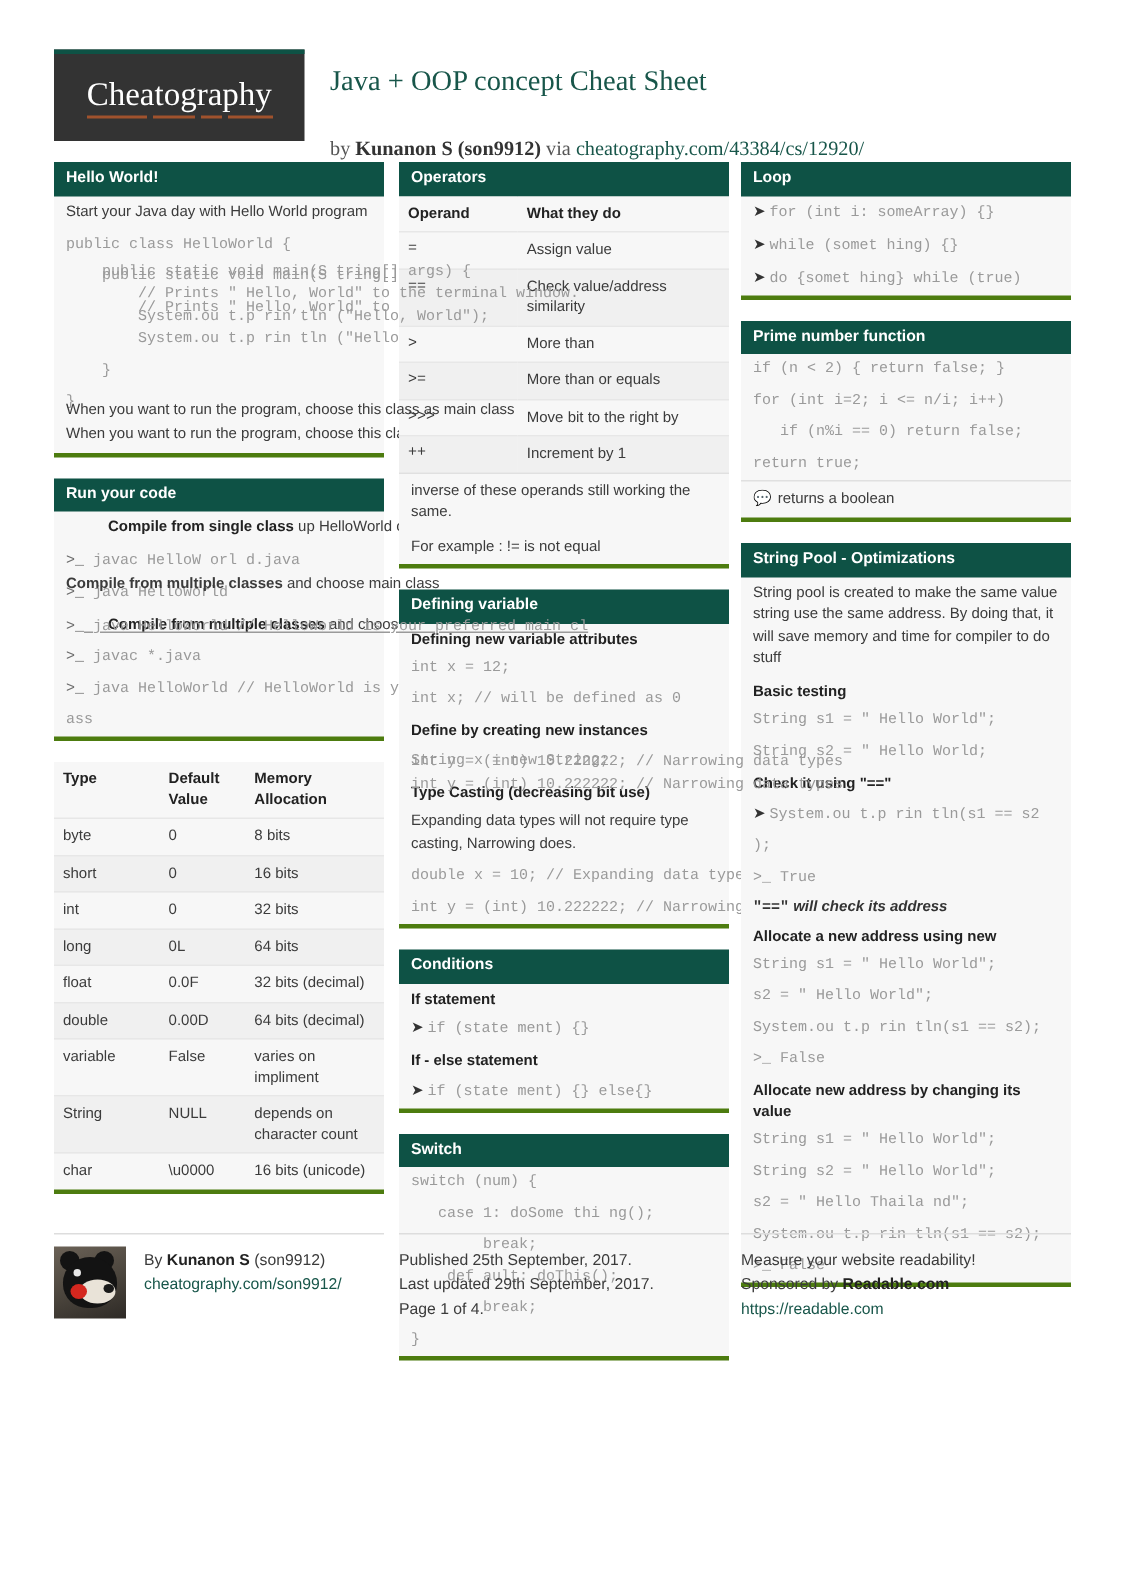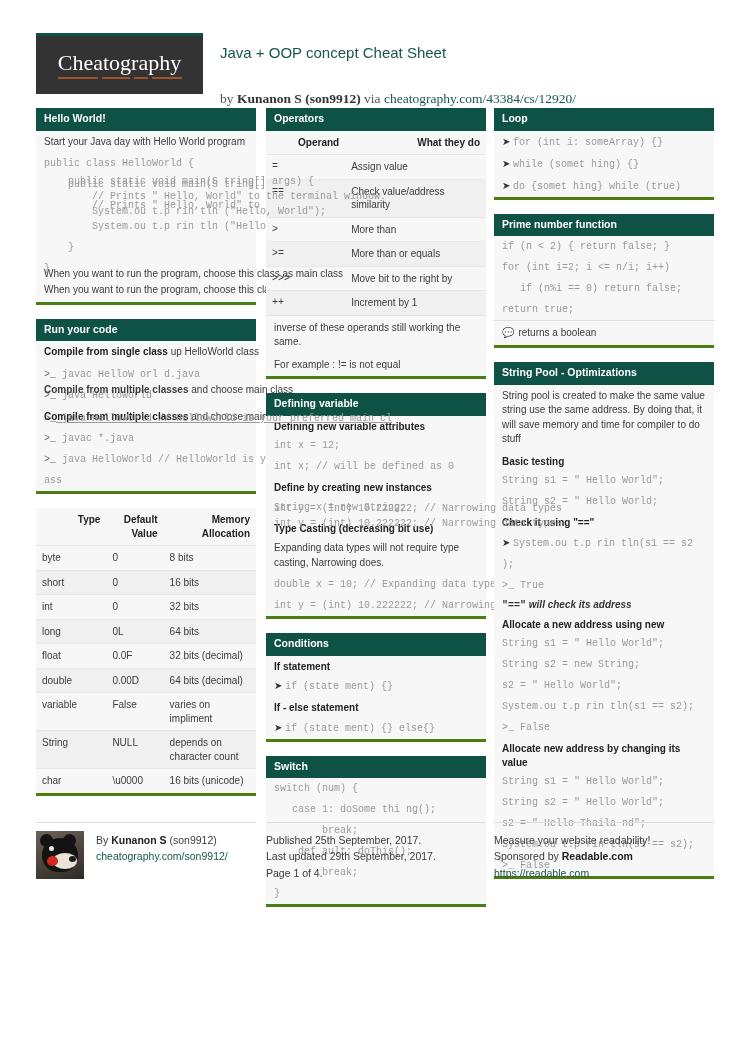--- a/index.html
+++ b/index.html
@@ -57,22 +57,22 @@
   }
   .u1 { left: 22px;  width: 40px; }
   .u2 { left: 66px;  width: 28px; }
   .u3 { left: 98px;  width: 14px; }
   .u4 { left: 116px; width: 30px; }
 
   .header-title {
     position: absolute;
     left: 184px;
     top: 11px;
-    font-family: Liberation Sans, sans-serif;
-    font-size: 15px;
+    font-family: Liberation Serif, serif;
+    font-size: 19px;
     color: #18564a;
     white-space: nowrap;
   }
   .header-sub {
     position: absolute;
     left: 184px;
     top: 34px;
     font-family: "Liberation Serif", serif;
     font-size: 13.5px;
     color: #555555;
@@ -114,21 +114,21 @@
   }
 
   .txt {
     font-size: 10px;
     line-height: 1.45;
     color: #3b3b3b;
     padding: 4px 8px;
     white-space: nowrap;
   }
   .txt.wrap { white-space: normal; }
-  .txt b { color: #222222; }
+  .txt b { color: #222222; margin-left: 28px; }
 
   .code {
     font-family: "Liberation Mono", monospace;
     font-size: 10px;
     line-height: 1.5;
     color: #9a9a9a;
     padding: 3px 8px;
     white-space: pre;
   }
   .bullet-code {
@@ -182,21 +182,21 @@
     font-style: normal;
   }
 
   
   table.tbl {
     width: 100%;
     border-collapse: collapse;
     font-size: 10px;
   }
   table.tbl th {
-    text-align: right;
+    text-align: left;
     font-weight: bold;
     color: #222222;
     padding: 5px 6px;
     vertical-align: top;
     background: #f7f7f7;
     border-bottom: 1px solid #e7e7e7;
     line-height: 1.35;
   }
   table.tbl td {
     text-align: left;
@@ -531,21 +531,20 @@
         <div class="sublabel">Basic testing</div>
         <div class="code">String s1 = " Hello World";</div>
         <div class="code">String s2 = " Hello World;</div>
         <div class="sublabel"><span>Check it using </span><span>"=="</span></div>
         <div class="bullet-code"><span class="gly">➤</span><span>System.ou t.p rin tln(s1 == s2</span></div>
         <div class="code">);</div>
         <div class="code">&gt;_ True</div>
         <div class="italic-note"><span class="mono">"=="</span><span> will check its address</span></div>
         <div class="sublabel"><span>Allocate a new address using </span><span>new</span></div>
         <div class="code">String s1 = " Hello World";</div>
-        <div class="code">String s2 = new String;</div>
         <div class="code">s2 = " Hello World";</div>
         <div class="code">System.ou t.p rin tln(s1 == s2);</div>
         <div class="code">&gt;_ False</div>
         <div class="sublabel">Allocate new address by changing its value</div>
         <div class="code">String s1 = " Hello World";</div>
         <div class="code">String s2 = " Hello World";</div>
         <div class="code">s2 = " Hello Thaila nd";</div>
         <div class="code">System.ou t.p rin tln(s1 == s2);</div>
         <div class="code">&gt;_ False</div>
       </div>

